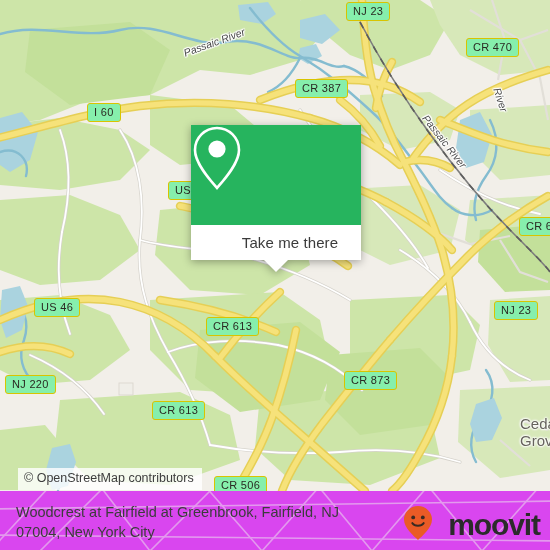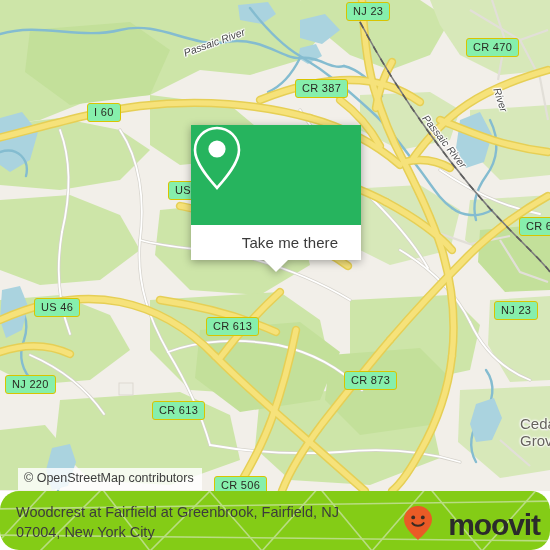--- a/index.html
+++ b/index.html
@@ -97,23 +97,22 @@
     color:#3d3d3d;
     white-space:nowrap;
     line-height:15px;
     margin-left:18px;
   }
 
   
   .footer{
     position:absolute;
     left:0;top:491px;width:550px;height:59px;
-    background:#84cc16;
+    background:#d946ef;
     overflow:hidden;
-    border-radius:19px;
   }
   .footer-wm{
     position:absolute;left:0;top:0;width:550px;height:59px;
     opacity:.5;
   }
   .footer-text{
     position:absolute;
     left:16px;top:11px;width:360px;
     font-size:14.5px;
     line-height:20px;

